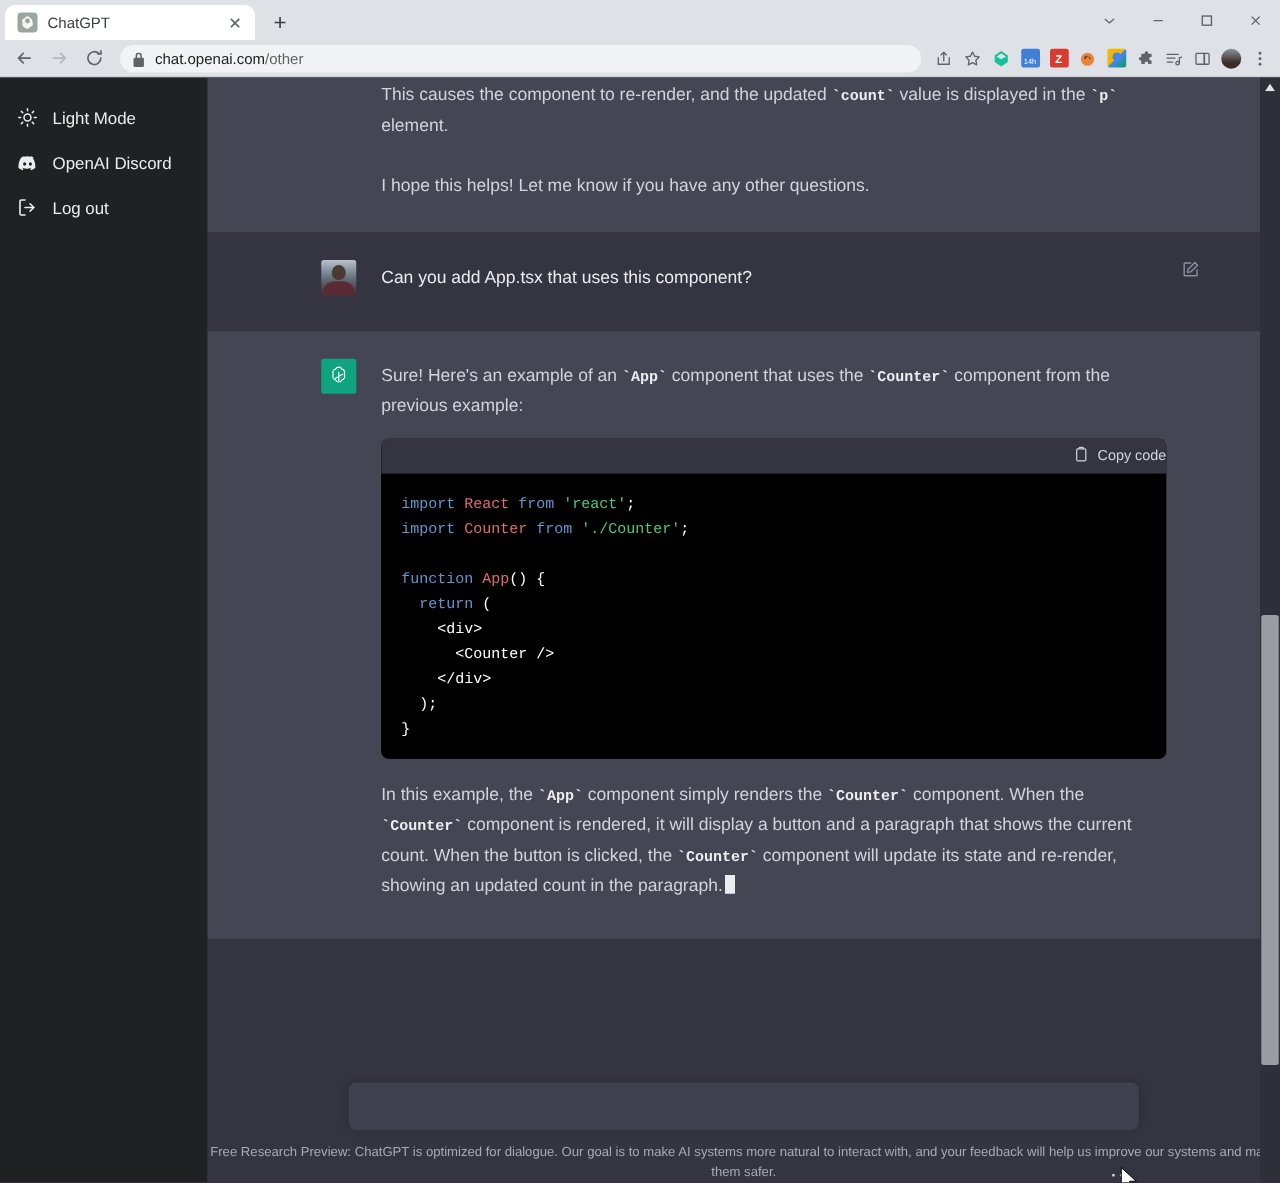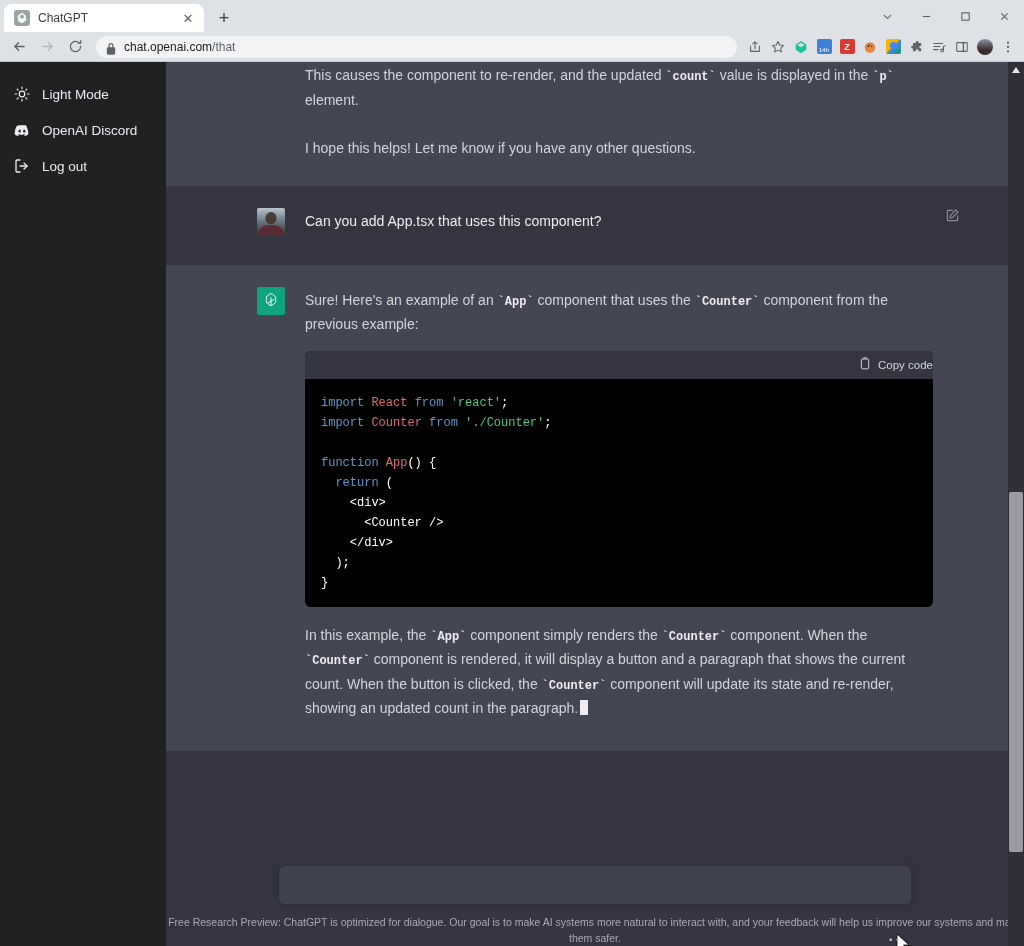--- a/index.html
+++ b/index.html
@@ -277,21 +277,21 @@
         <path d="M13.6 1.8v2.6h-2.7"></path>
       </svg>
   </div>
 
   <div class="omnibox">
     <span class="omnibox-lock">
       <svg viewBox="0 0 12 14" fill="currentColor">
           <path d="M6 0a3 3 0 0 0-3 3v2H2.3A1.3 1.3 0 0 0 1 6.3v6.4A1.3 1.3 0 0 0 2.3 14h7.4A1.3 1.3 0 0 0 11 12.7V6.3A1.3 1.3 0 0 0 9.7 5H9V3a3 3 0 0 0-3-3zm0 1.5A1.5 1.5 0 0 1 7.5 3v2h-3V3A1.5 1.5 0 0 1 6 1.5z"></path>
         </svg>
     </span>
-    <span class="omnibox-url"><span class="host">chat.openai.com</span><span class="path">/that</span></span>
+    <span class="omnibox-url"><span class="host">chat.openai.com</span><span class="path">/other</span></span>
   </div>
 
   <div class="ext-icons">
     <div class="ext-icon">
       <svg viewBox="0 0 16 16" fill="none" stroke="#5f6368" stroke-width="1.2" stroke-linecap="round">
           <path d="M3 7v6h10V7"></path>
           <path d="M8 10V2m0 0L5.5 4.5M8 2l2.5 2.5"></path>
         </svg>
     </div>
     <div class="ext-icon">

